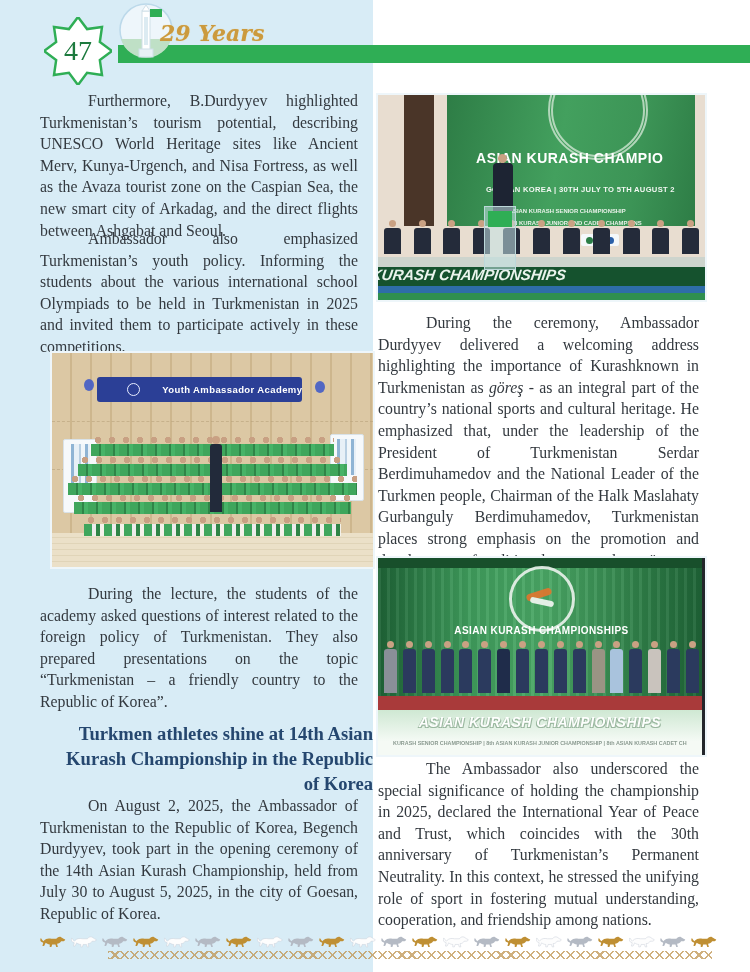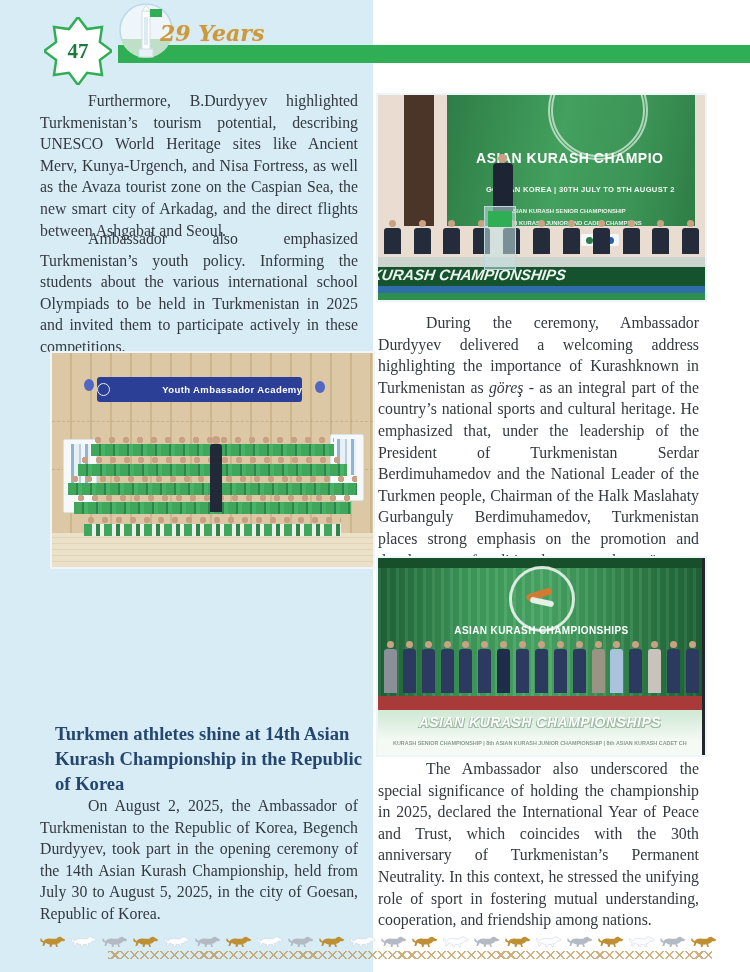--- a/index.html
+++ b/index.html
@@ -5,44 +5,44 @@
   html,body{margin:0;padding:0;background:#ffffff;}
   #page{position:relative;width:750px;height:972px;background:#ffffff;overflow:hidden;
         font-family:"Liberation Serif",serif;color:#33393f;}
   .abs{position:absolute;}
 
   
   #blue-panel{left:0;top:0;width:373px;height:972px;background:#d8ecf6;}
   #green-bar{left:118px;top:45px;width:632px;height:18px;background:#2fae55;}
   #star-badge{left:44px;top:17px;width:68px;height:68px;}
   #star-num{left:44px;top:17px;width:68px;height:68px;display:flex;align-items:center;justify-content:center;
-            color:#1d7a3e;font-weight:bold;font-size:21px;}
+            color:#1d7a3e;font-weight:normal;font-size:28px;}
   #globe{left:119px;top:3px;width:54px;height:56px;}
   #years{left:160px;top:20px;font-family:"DejaVu Serif",serif;font-style:italic;font-weight:bold;
          font-size:22px;color:#cb9a3e;text-shadow:0 0 1px #e6c988;}
 
   
   .para{position:absolute;text-align:justify;font-size:15.8px;line-height:21.6px;text-indent:48px;margin:0;}
   .lcol{left:40px;width:318px;}
   .rcol{left:378px;width:321px;}
-  #heading{left:55px;top:721px;width:318px;text-align:left;font-weight:bold;font-size:18.6px;
+  #heading{left:55px;top:721px;width:318px;text-align:right;font-weight:bold;font-size:18.6px;
            line-height:25px;color:#25476f;margin:0;}
   .it{font-style:italic;}
 
   
   .photo{position:absolute;overflow:hidden;box-shadow:0 0 0 2px #eef6fa;}
 
   
   #photo1{left:52px;top:353px;width:321px;height:214px;
           background:repeating-linear-gradient(90deg,#dcc8a4 0 18px,#cdb68d 18px 20px);}
   #photo1 .floor{left:0;bottom:0;width:100%;height:16%;
           background:repeating-linear-gradient(0deg,#ebe0c8 0 5px,#e0d4b8 5px 6px);}
   #photo1 .seam{left:0;width:100%;height:0;border-top:1px dashed #b9a27c;opacity:.6;}
   #banner1{left:14%;top:11%;width:64%;height:12%;background:#2b3f96;border-radius:3px;
-           display:flex;align-items:center;justify-content:space-between;gap:22px;}
+           display:flex;align-items:center;justify-content:flex-end;gap:22px;}
   #banner1 .emblem{width:11px;height:11px;border:1.5px solid #e8edff;border-radius:50%;}
   #banner1 .txt{color:#ffffff;font-family:"Liberation Sans",sans-serif;font-size:9.5px;font-weight:bold;letter-spacing:.4px;}
   .balloon{width:10px;height:12px;border-radius:50%;background:#3a56c9;opacity:.85;}
   .poster{background:#f6f9fb;border:1px solid #d9e2e8;border-radius:2px;}
   .poster .art{margin:4px auto;width:60%;height:55%;
           background:repeating-linear-gradient(90deg,#8fb4d4 0 3px,#e7f0f7 3px 8px,#b8cfe2 8px 10px,#f0f6fa 10px 14px);}
   .crowd-row{position:absolute;height:20px;
       background-image:radial-gradient(circle 3.2px at 7px 4px,#c8a083 97%,transparent),
                        repeating-linear-gradient(90deg,#3fa65c 0 8px,#2f8447 8px 10px,#47b367 10px 14px);
       background-size:14px 9px,100% 12px;background-position:0 0,0 8px;background-repeat:repeat-x,no-repeat;}
@@ -178,20 +178,21 @@
     <div class="crowd-row" style="left:8%;right:8%;top:48%"></div>
     <div class="crowd-row" style="left:5%;right:5%;top:57%"></div>
     <div class="crowd-row" style="left:7%;right:7%;top:66%"></div>
     <div class="crowd-row front" style="left:10%;right:10%;top:76%"></div>
     <div class="abs" id="man1">
       <div class="head"></div>
       <div class="suit"></div>
     </div>
   </div>
 
+  <p class="para lcol" style="top:583px">During the lecture, the students of the academy asked questions of interest related to the foreign policy of Turkmenistan. They also prepared presentations on the topic “Turkmenistan – a friendly country to the Republic of Korea”.</p>
   <h2 id="heading" class="abs">Turkmen athletes shine at 14th Asian Kurash Championship in the Republic of Korea</h2>
   <p class="para lcol" style="top:795px">On August 2, 2025, the Ambassador of Turkmenistan to the Republic of Korea, Begench Durdyyev, took part in the opening ceremony of the 14th Asian Kurash Championship, held from July 30 to August 5, 2025, in the city of Goesan, Republic of Korea.</p>
 
   <div class="photo" id="photoA">
     <div class="abs pillar"></div>
     <div class="abs backdrop"></div>
     <div class="abs rwall"></div>
     <div class="abs ringA"></div>
     <div class="abs titleA">ASIAN KURASH CHAMPIO</div>
     <div class="abs subA">GOESAN KOREA  |  30TH JULY TO 5TH AUGUST 2</div>

